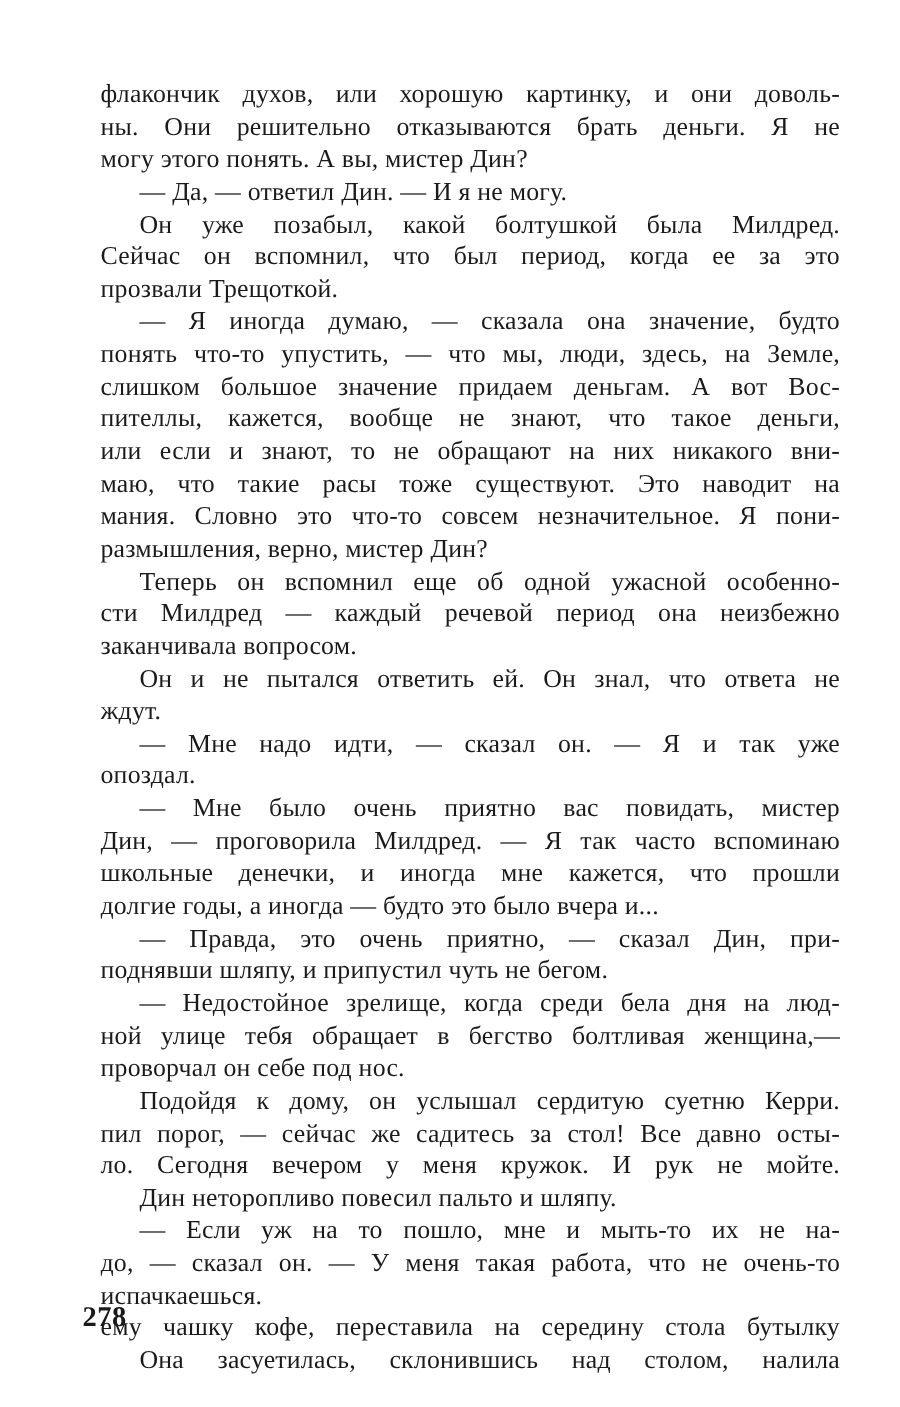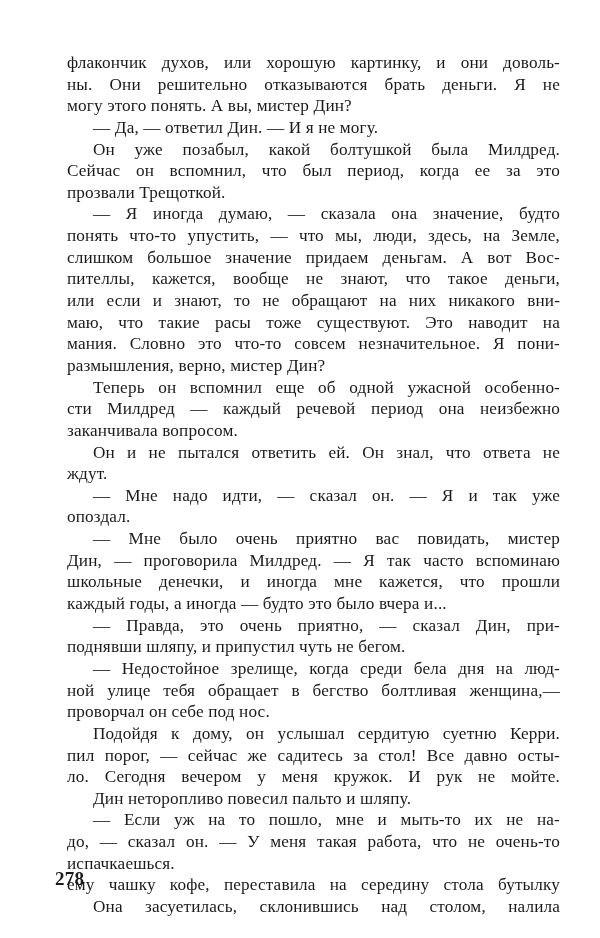--- a/index.html
+++ b/index.html
@@ -46,21 +46,21 @@
     <div class="line indent">Теперь он вспомнил еще об одной ужасной особенно-</div>
     <div class="line">сти Милдред — каждый речевой период она неизбежно</div>
     <div class="line last">заканчивала вопросом.</div>
     <div class="line indent">Он и не пытался ответить ей. Он знал, что ответа не</div>
     <div class="line last">ждут.</div>
     <div class="line indent">— Мне надо идти, — сказал он. — Я и так уже</div>
     <div class="line last">опоздал.</div>
     <div class="line indent">— Мне было очень приятно вас повидать, мистер</div>
     <div class="line">Дин, — проговорила Милдред. — Я так часто вспоминаю</div>
     <div class="line">школьные денечки, и иногда мне кажется, что прошли</div>
-    <div class="line last">каждый годы, а иногда — будто это было вчера и...</div>
+    <div class="line last">долгие годы, а иногда — будто это было вчера и...</div>
     <div class="line indent">— Правда, это очень приятно, — сказал Дин, при-</div>
     <div class="line last">поднявши шляпу, и припустил чуть не бегом.</div>
     <div class="line indent">— Недостойное зрелище, когда среди бела дня на люд-</div>
     <div class="line">ной улице тебя обращает в бегство болтливая женщина,—</div>
     <div class="line last">проворчал он себе под нос.</div>
     <div class="line indent">Подойдя к дому, он услышал сердитую суетню Керри.</div>
     <div class="line">пил порог, — сейчас же садитесь за стол! Все давно осты-</div>
     <div class="line">ло. Сегодня вечером у меня кружок. И рук не мойте.</div>
     <div class="line indent last">Дин неторопливо повесил пальто и шляпу.</div>
     <div class="line indent">— Если уж на то пошло, мне и мыть-то их не на-</div>

